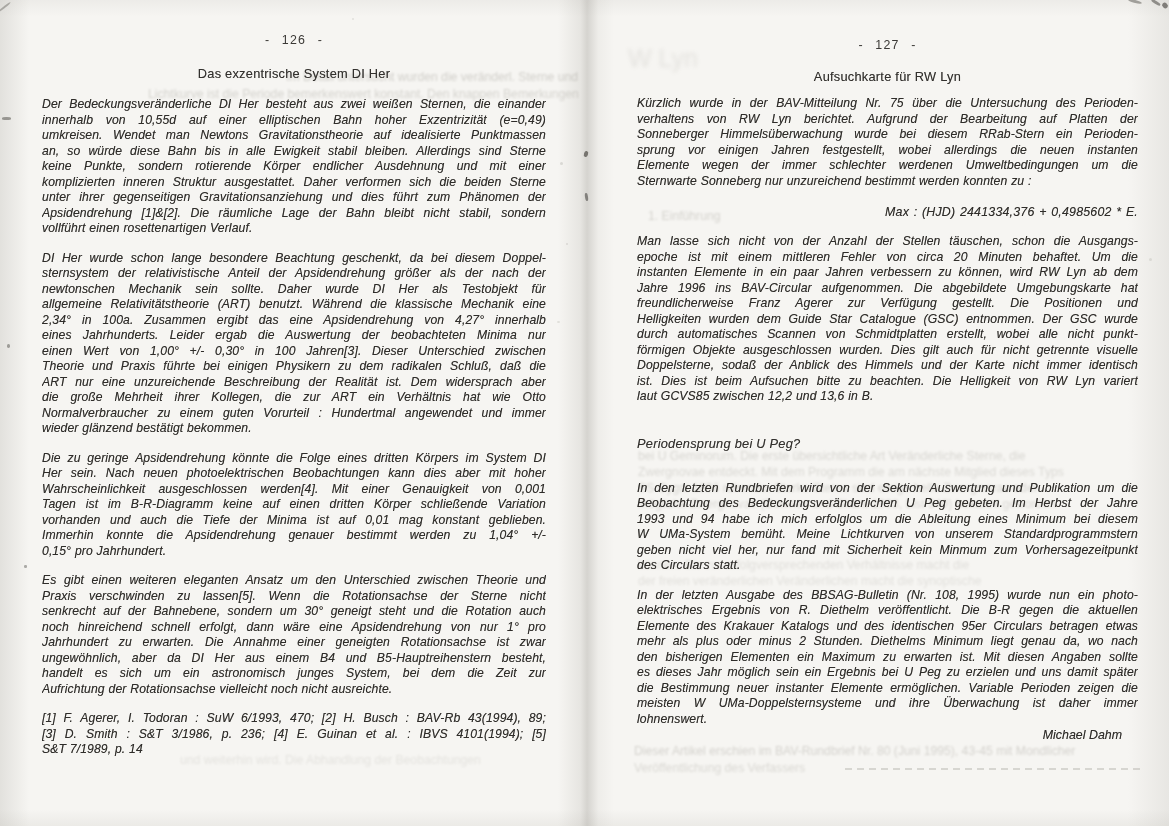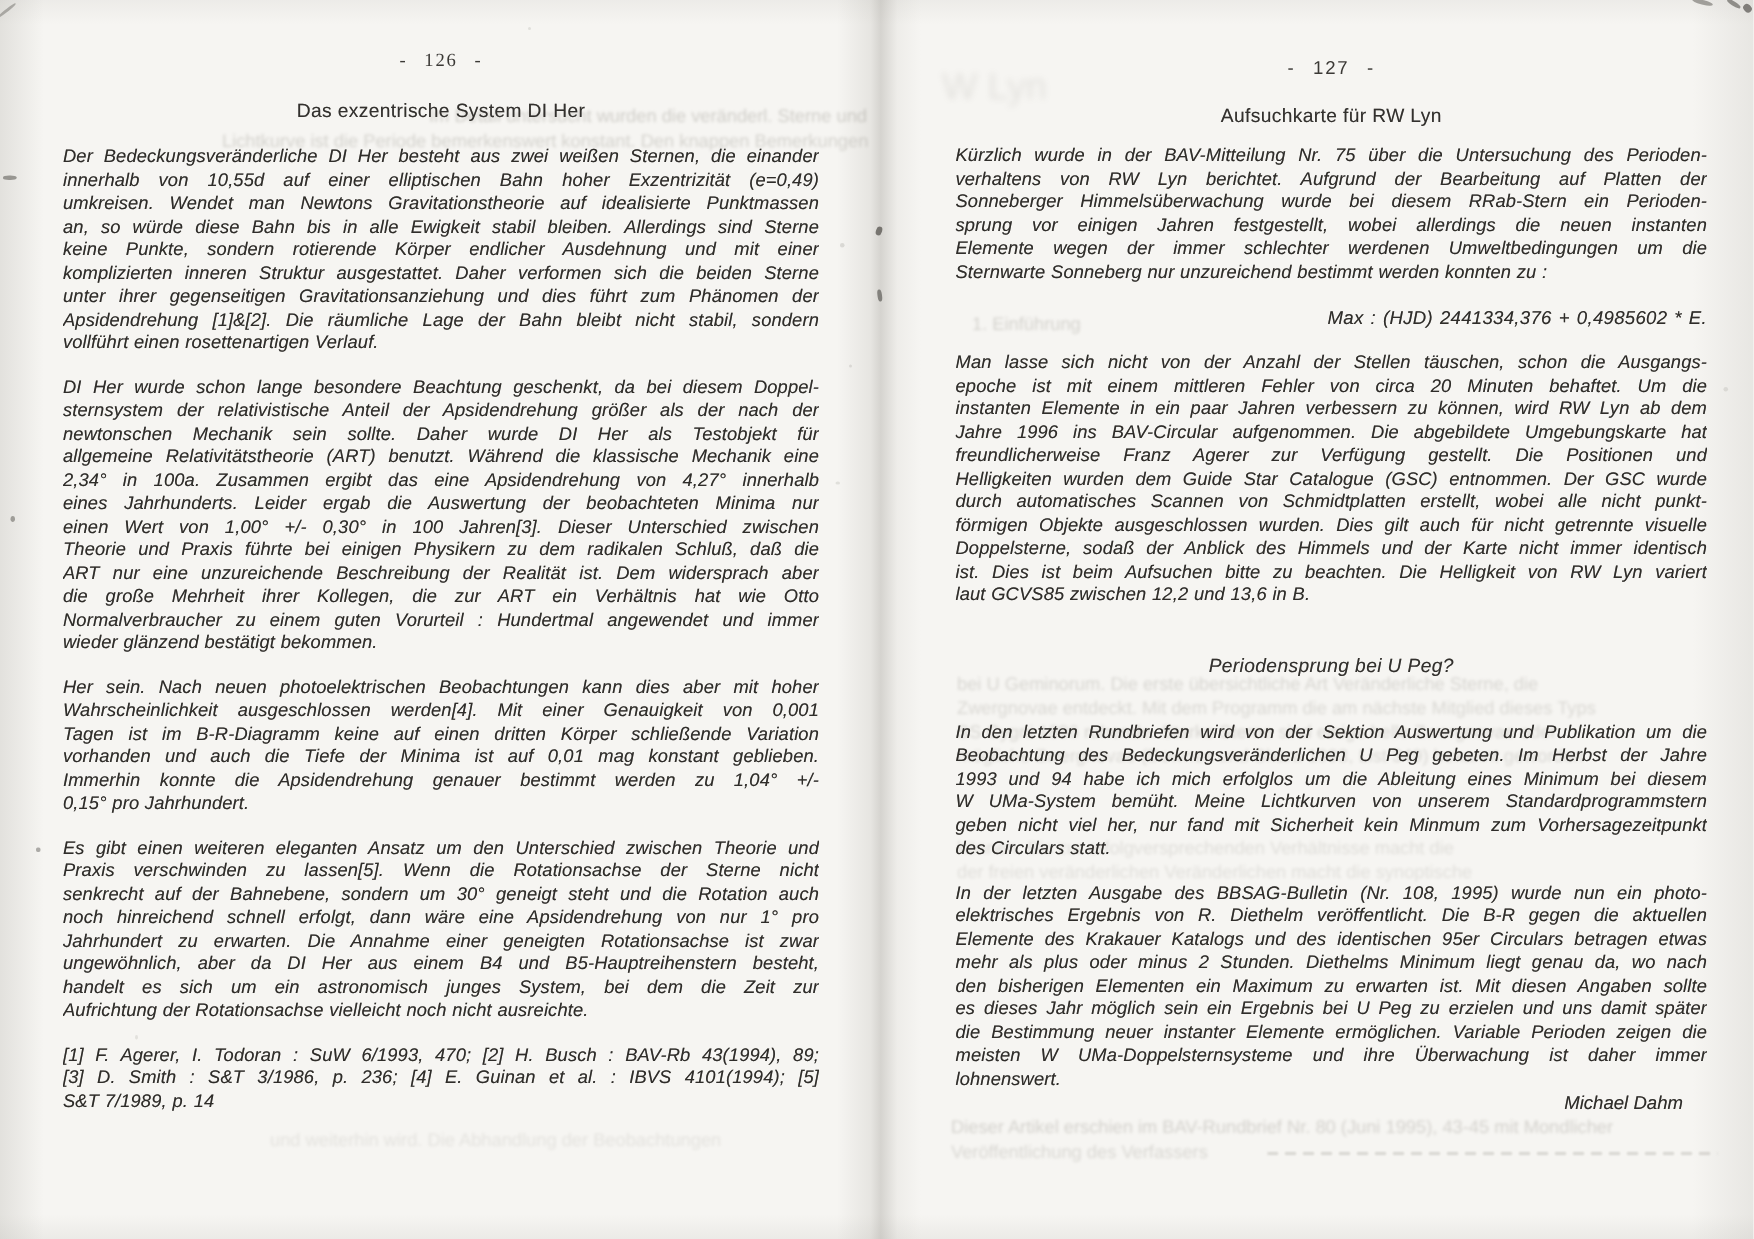--- a/index.html
+++ b/index.html
@@ -24,21 +24,21 @@
   }
 
   .page { position:absolute; top:0; height:826px; }
   .page.left  { left:42px;  width:504px; }
   .page.right { left:637px; width:501px; }
 
   .pagenum {
     position:absolute; left:0; right:0; text-align:center;
     font-size:12.4px; color:#3b3936; letter-spacing:1.2px; word-spacing:7px;
   }
-  .page.left  .pagenum { top:33px;font-family:Liberation Serif, serif; }
+  .page.left  .pagenum { top:33px; }
   .page.right .pagenum { top:38px; }
 
   .title {
     position:absolute; left:0; right:0; text-align:center;
     font-size:12.8px; color:#33312e; letter-spacing:.25px;
     text-shadow:0 0 .35px rgba(51,49,46,.45);
   }
   .page.left  .title { top:66px; }
   .page.right .title { top:69px; }
 
@@ -56,21 +56,21 @@
     text-shadow:0 0 .35px rgba(47,45,42,.5);
   }
   .line.last { text-align-last:left; }
 
   .formula-line {
     margin:16px 0 15px 0; text-align:right;
     font-size:12.4px; color:#2f2d2a; letter-spacing:.2px; word-spacing:1px;
     text-shadow:0 0 .35px rgba(47,45,42,.5);
   }
   .section-title {
-    margin:31px 0 30px 0; text-align:center;
+    margin:31px 0 30px 0; 
     font-size:12.8px; color:#33312e; letter-spacing:.25px;
     text-shadow:0 0 .35px rgba(51,49,46,.45);
   }
   .signature {
     margin-top:0; text-align:right; padding-right:16px;
     font-size:12.4px; color:#2f2d2a;
     text-shadow:0 0 .35px rgba(47,45,42,.5);
   }
 
   
@@ -164,20 +164,21 @@
         <div class="line">2,34° in 100a. Zusammen ergibt das eine Apsidendrehung von 4,27° innerhalb</div>
         <div class="line">eines Jahrhunderts. Leider ergab die Auswertung der beobachteten Minima nur</div>
         <div class="line">einen Wert von 1,00° +/- 0,30° in 100 Jahren[3]. Dieser Unterschied zwischen</div>
         <div class="line">Theorie und Praxis führte bei einigen Physikern zu dem radikalen Schluß, daß die</div>
         <div class="line">ART nur eine unzureichende Beschreibung der Realität ist. Dem widersprach aber</div>
         <div class="line">die große Mehrheit ihrer Kollegen, die zur ART ein Verhältnis hat wie Otto</div>
         <div class="line">Normalverbraucher zu einem guten Vorurteil : Hundertmal angewendet und immer</div>
         <div class="line last">wieder glänzend bestätigt bekommen.</div>
       </div>
     <div class="para">
+        <div class="line">Die zu geringe Apsidendrehung könnte die Folge eines dritten Körpers im System DI</div>
         <div class="line">Her sein. Nach neuen photoelektrischen Beobachtungen kann dies aber mit hoher</div>
         <div class="line">Wahrscheinlichkeit ausgeschlossen werden[4]. Mit einer Genauigkeit von 0,001</div>
         <div class="line">Tagen ist im B-R-Diagramm keine auf einen dritten Körper schließende Variation</div>
         <div class="line">vorhanden und auch die Tiefe der Minima ist auf 0,01 mag konstant geblieben.</div>
         <div class="line">Immerhin konnte die Apsidendrehung genauer bestimmt werden zu 1,04° +/-</div>
         <div class="line last">0,15° pro Jahrhundert.</div>
       </div>
     <div class="para">
         <div class="line">Es gibt einen weiteren eleganten Ansatz um den Unterschied zwischen Theorie und</div>
         <div class="line">Praxis verschwinden zu lassen[5]. Wenn die Rotationsachse der Sterne nicht</div>

